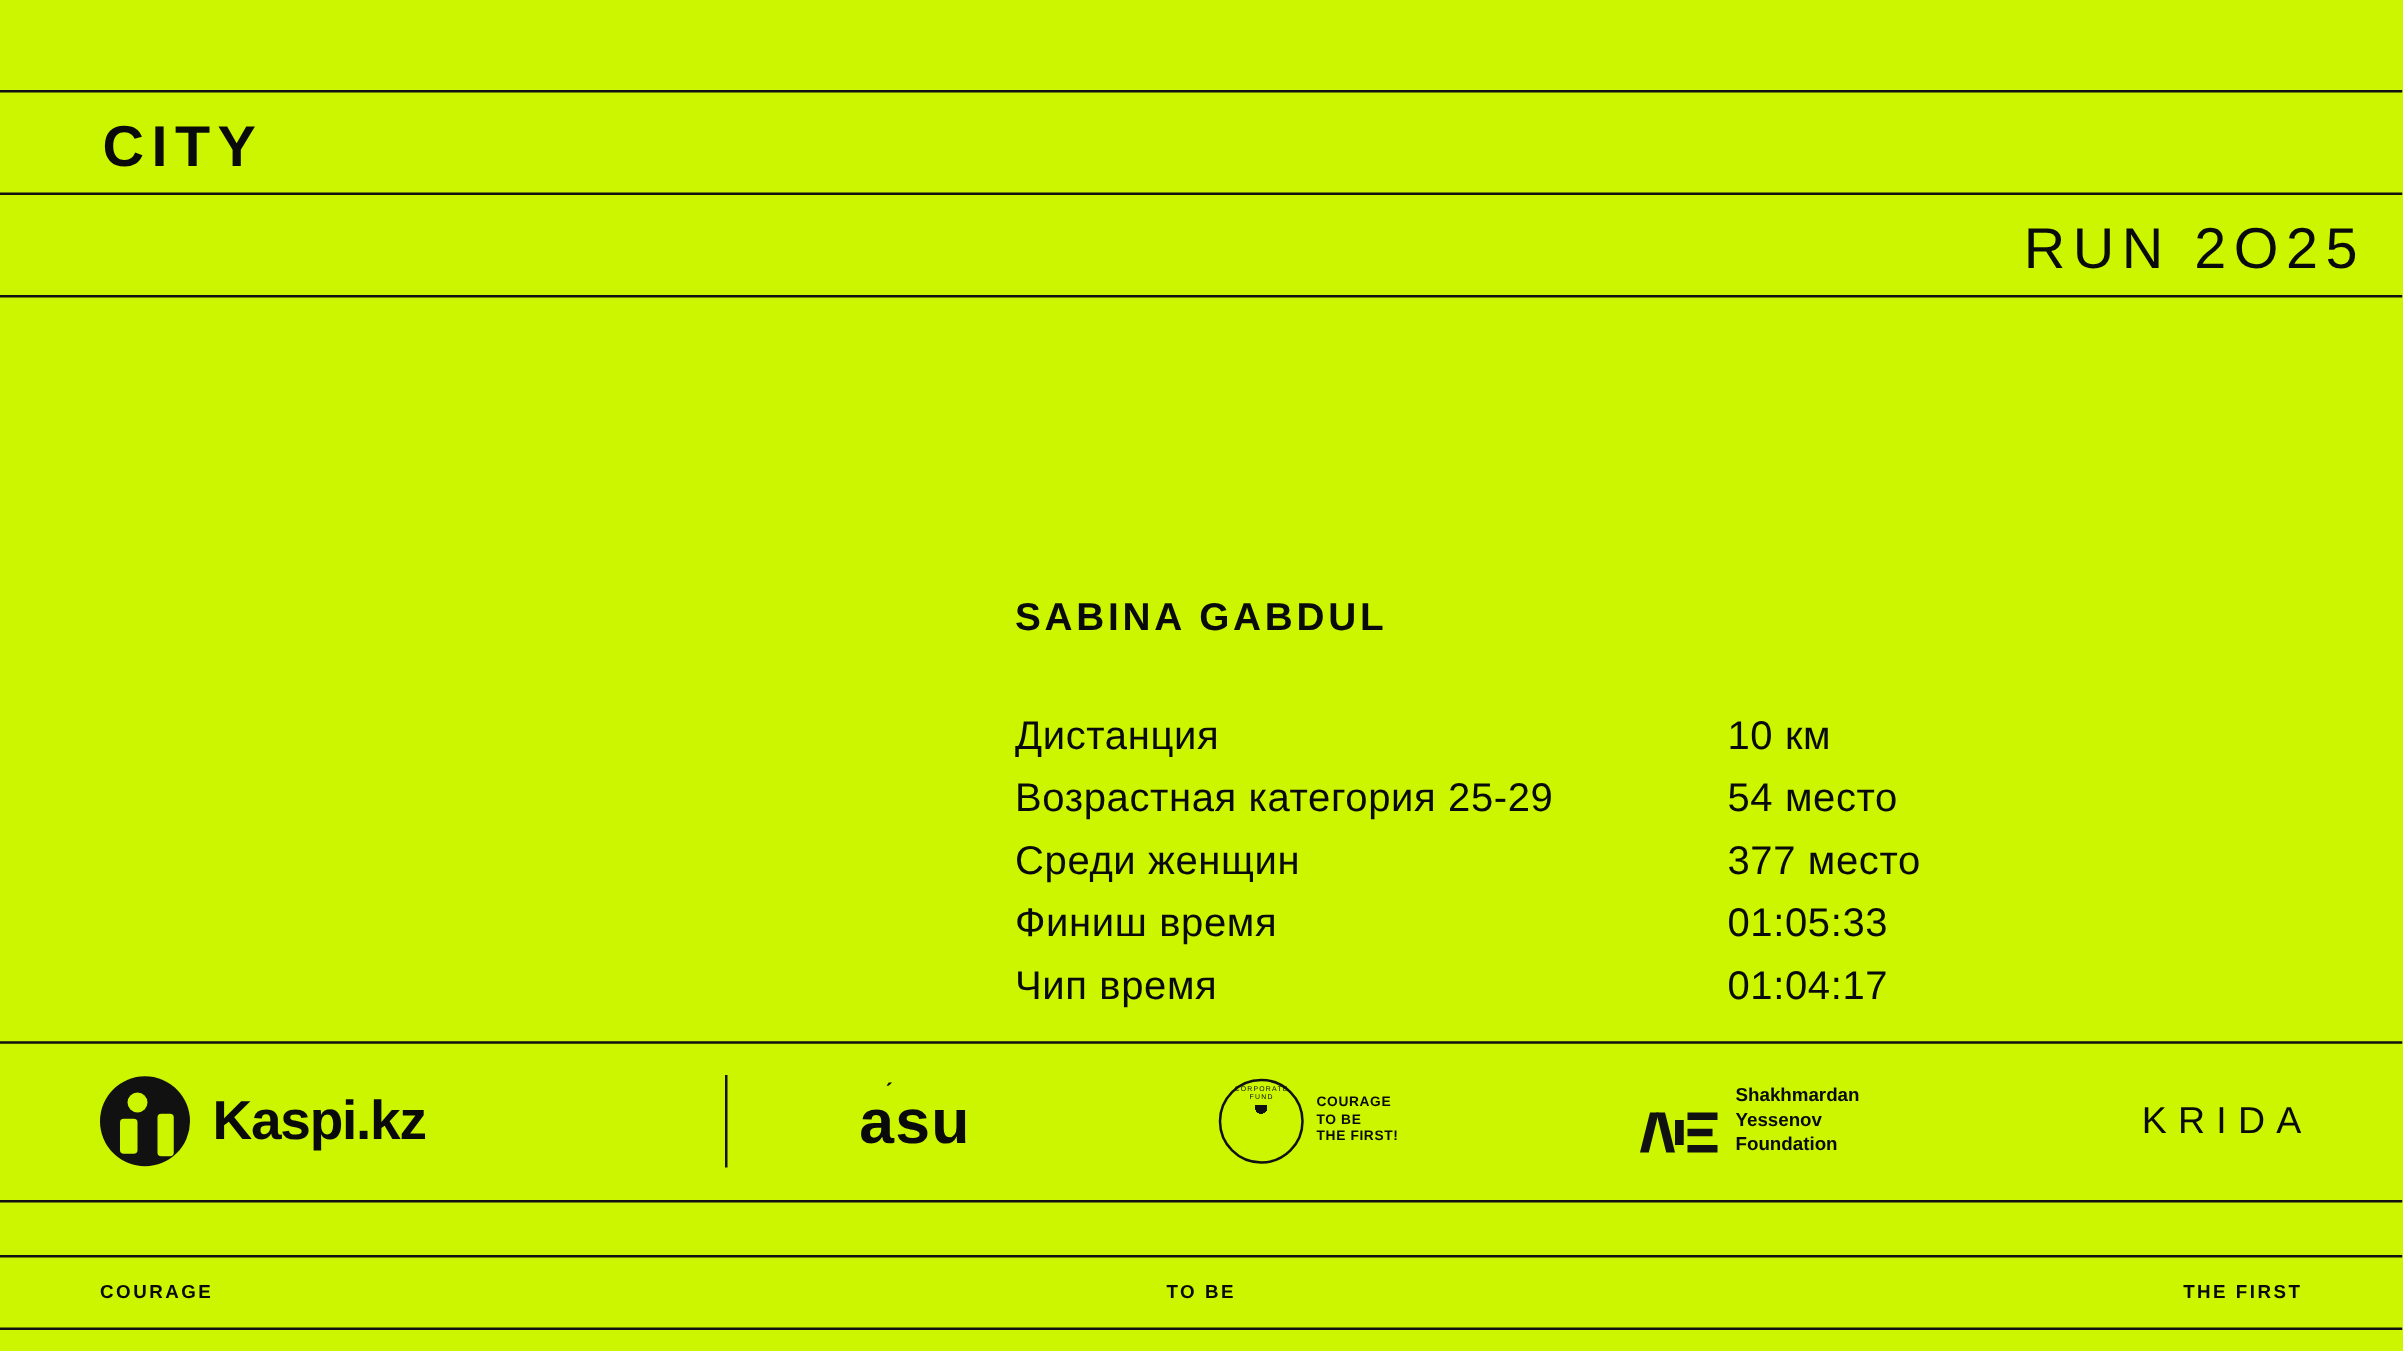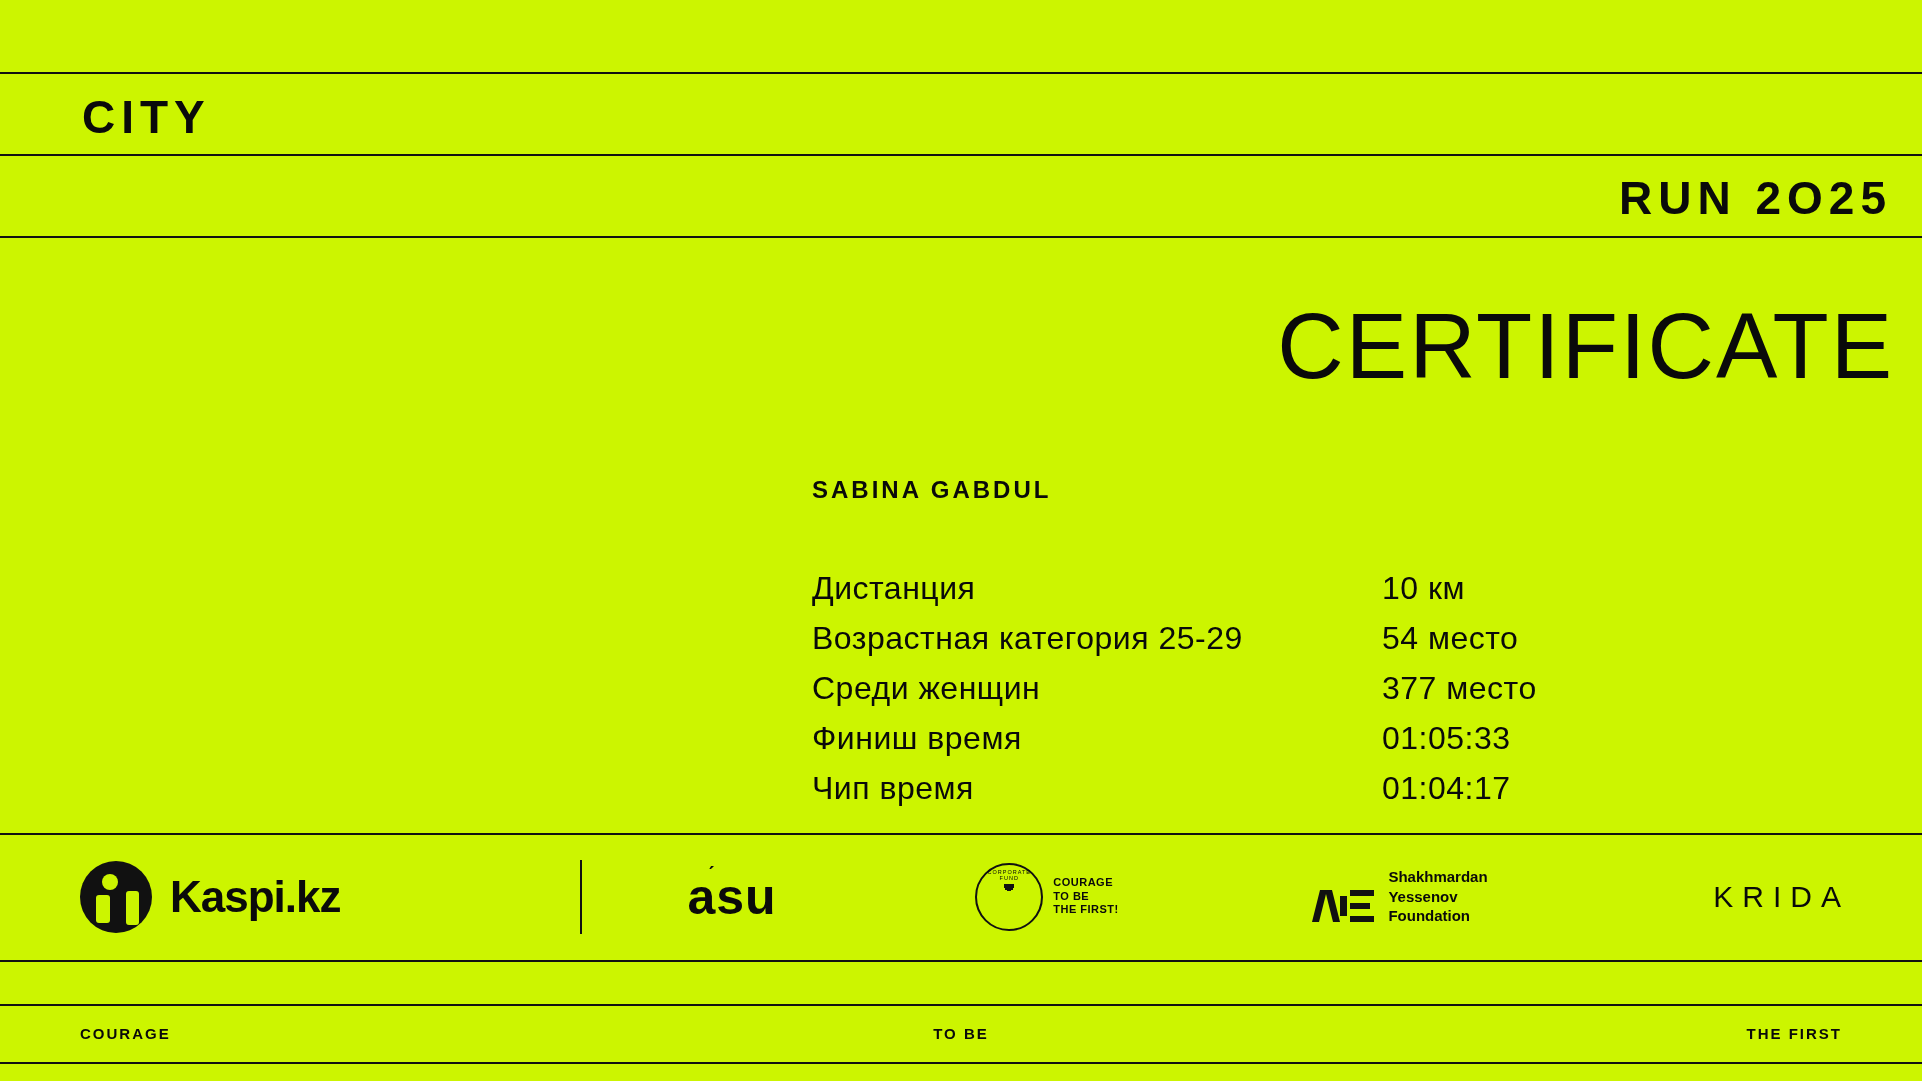--- a/index.html
+++ b/index.html
@@ -52,21 +52,21 @@
     text-align: center;
   }
   .hdr-run {
     position: absolute;
     right: 30px;
     top: 160px;
     height: 76px;
     display: flex;
     align-items: center;
     font-size: 46px;
-    font-weight: 700;
+    font-weight: 400;
     letter-spacing: 6px;
     line-height: 1;
     margin-left: 35px;
   }
 
   
   .title {
     position: absolute;
     right: 28px;
     top: 300px;
@@ -75,21 +75,21 @@
     letter-spacing: 2px;
     line-height: 1;
     white-space: nowrap;
   }
 
   
   .athlete {
     position: absolute;
     left: 812px;
     top: 478px;
-    font-size: 24px;
+    font-size: 31px;
     font-weight: 700;
     letter-spacing: 3px;
     line-height: 1;
     white-space: nowrap;
   }
 
   
   .results {
     position: absolute;
     left: 812px;
@@ -295,21 +295,20 @@
 
 <div class="cert">
 
   <div class="rule r1"></div>
   <div class="rule r2"></div>
   <div class="rule r3"></div>
 
   <div class="hdr-city">CITY</div>
   <div class="hdr-run">RUN 2O25</div>
 
-  <div class="title">CERTIFICATE</div>
 
   <div class="athlete">SABINA GABDUL</div>
 
   <div class="results">
     <div class="res-row">
       <div class="res-label">Дистанция</div>
       <div class="res-value">10 км</div>
     </div>
     <div class="res-row">
       <div class="res-label">Возрастная категория 25-29</div>

